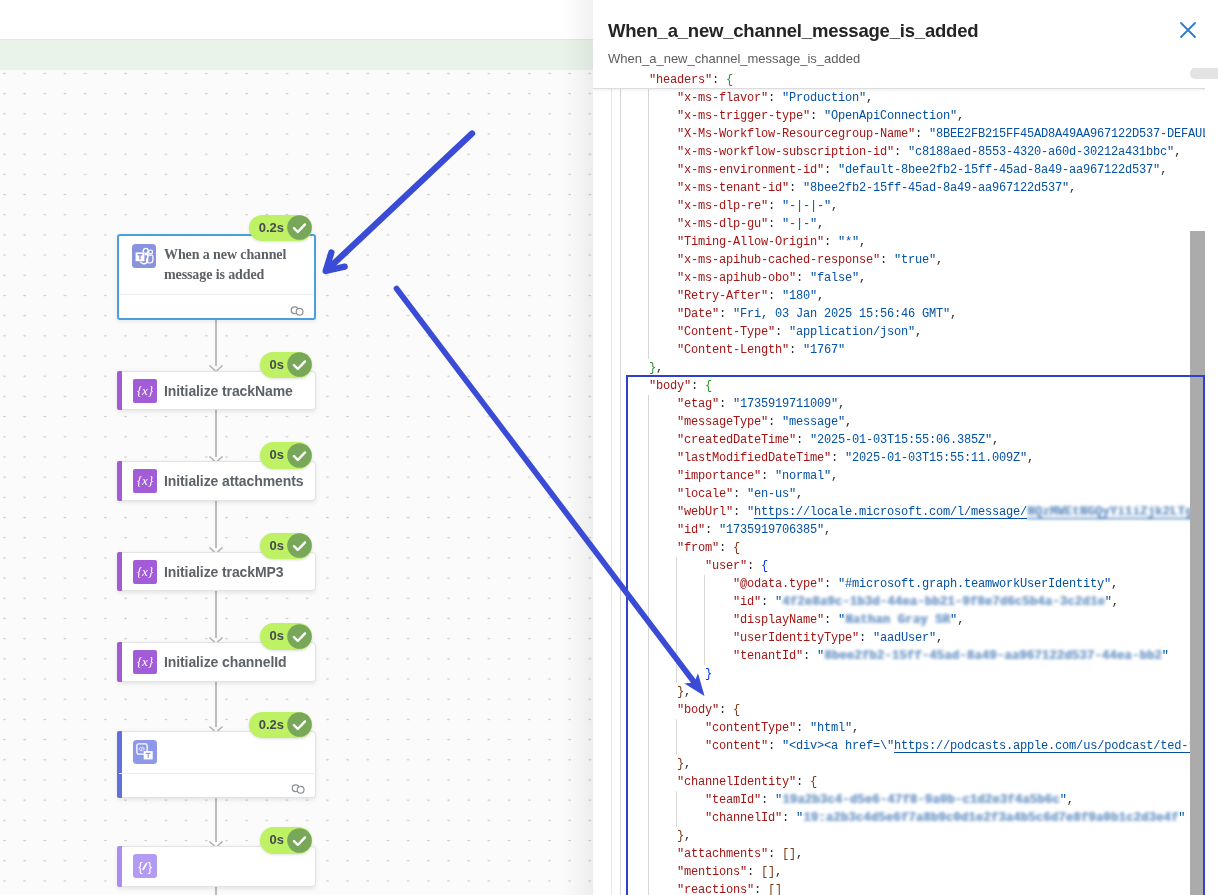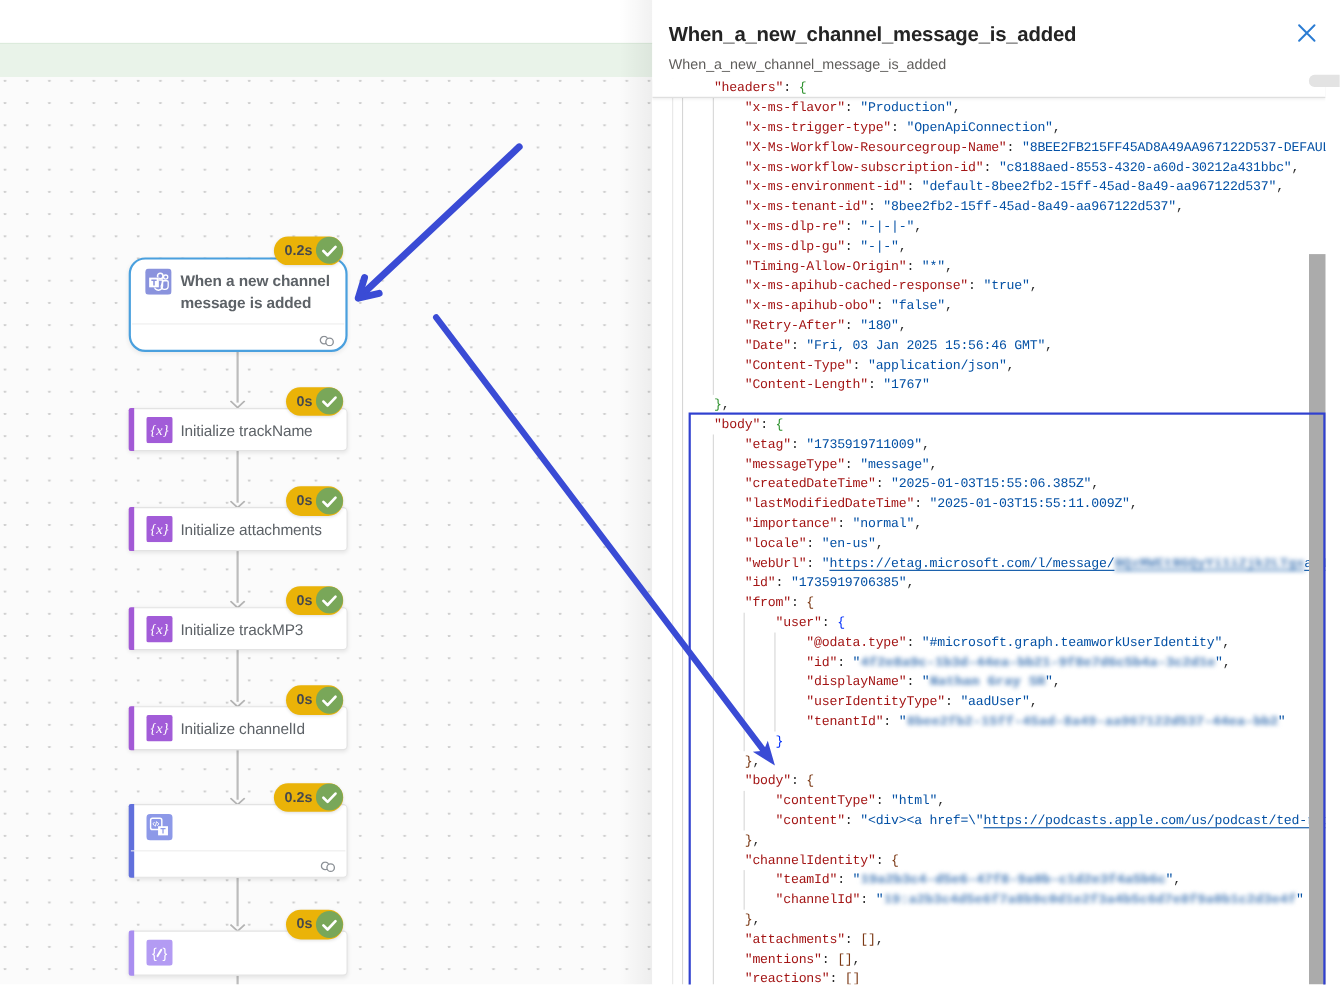--- a/index.html
+++ b/index.html
@@ -11,32 +11,32 @@
 #greenbar { position:absolute; left:0; top:39px; width:593px; height:31px; background:#e9f3e9; border-top:1px solid #dcebdc; }
 #dots { position:absolute; left:0; top:70px; width:593px; height:825px;
   background-image:radial-gradient(1.7px 1.1px at 4.5px 3.4px, #cfcfcf 60%, rgba(207,207,207,0) 100%);
   background-size:20.2px 20.2px; }
 #edgeshadow { position:absolute; left:563px; top:0; width:30px; height:895px;
   background:linear-gradient(to right, rgba(0,0,0,0), rgba(0,0,0,0.055)); }
 
 
 .card { position:absolute; left:117px; width:198.5px; background:#fff; border:1px solid #e3e3e3;
   border-radius:4px; box-shadow:0 1.5px 4px rgba(0,0,0,0.09); }
-.card.sel { border:2.4px solid #4aa0de; border-radius:15px; box-shadow:0 1.5px 4px rgba(0,0,0,0.07); }
+.card.sel { border:2.4px solid #4aa0de; border-radius:3px; box-shadow:0 1.5px 4px rgba(0,0,0,0.07);font-family:Liberation Serif, serif; }
 .stripe { position:absolute; left:-1px; top:-1px; bottom:-1px; width:4.5px; border-radius:2px 0 0 2px; }
 .nicon { position:absolute; left:14.5px; top:7px; width:24px; height:24px; }
 .card.sel .nicon { left:13px; }
 .ntitle { position:absolute; left:46px; right:6px; top:0; height:38px; line-height:38px;
-  font-size:14px; font-weight:400; color:#5d6267; letter-spacing:-0.1px; white-space:nowrap; }
+  font-size:14px; font-weight:700; color:#5d6267; letter-spacing:-0.1px; white-space:nowrap; }
 .ntitle2 { position:absolute; left:45px; right:6px; top:9px; font-size:14px; font-weight:700;
   color:#5d6267; line-height:20px; letter-spacing:-0.1px; }
 .ndiv { position:absolute; left:1px; right:1px; height:1px; background:#ededed; }
 .nlink { position:absolute; right:9px; top:66px; width:15px; height:10px; }
 
-.badge { position:absolute; height:26.5px; background:#eab308; border-radius:14px;
+.badge { position:absolute; height:26.5px; background:#bef264; border-radius:14px;
   box-shadow:0 1px 3px rgba(0,0,0,0.13); z-index:3; }
 .bt { position:absolute; left:0; right:26px; top:0; height:26.5px; line-height:26px; text-align:right; padding-right:2px;
   font-size:13px; font-weight:700; color:#46494d; }
 .chk { position:absolute; width:25px; height:25px; z-index:4; }
 
 .cline { position:absolute; left:215px; width:1.6px; background:#bcbcbc; }
 .chead { position:absolute; left:208px; width:16px; height:8px; }
 
 
 #panel { position:absolute; left:593px; top:0; width:625px; height:895px; background:#fff; }
@@ -243,21 +243,21 @@
 <div class="ln" style="top:252px">            <i class="k">"Content-Type"</i><i class="p">: </i><i class="v">"application/json"</i><i class="p">,</i></div>
 <div class="ln" style="top:270px">            <i class="k">"Content-Length"</i><i class="p">: </i><i class="v">"1767"</i></div>
 <div class="ln" style="top:288px">        <i class="b2">}</i><i class="p">,</i></div>
 <div class="ln" style="top:306px">        <i class="k">"body"</i><i class="p">: </i><i class="b2">{</i></div>
 <div class="ln" style="top:324px">            <i class="k">"etag"</i><i class="p">: </i><i class="v">"1735919711009"</i><i class="p">,</i></div>
 <div class="ln" style="top:342px">            <i class="k">"messageType"</i><i class="p">: </i><i class="v">"message"</i><i class="p">,</i></div>
 <div class="ln" style="top:360px">            <i class="k">"createdDateTime"</i><i class="p">: </i><i class="v">"2025-01-03T15:55:06.385Z"</i><i class="p">,</i></div>
 <div class="ln" style="top:378px">            <i class="k">"lastModifiedDateTime"</i><i class="p">: </i><i class="v">"2025-01-03T15:55:11.009Z"</i><i class="p">,</i></div>
 <div class="ln" style="top:396px">            <i class="k">"importance"</i><i class="p">: </i><i class="v">"normal"</i><i class="p">,</i></div>
 <div class="ln" style="top:414px">            <i class="k">"locale"</i><i class="p">: </i><i class="v">"en-us"</i><i class="p">,</i></div>
-<div class="ln" style="top:432px">            <i class="k">"webUrl"</i><i class="p">: </i><i class="v">"</i><i class="v u">https://etag.microsoft.com/l/message/</i><i class="v u"><i class="bl">NQzMWEtNGQyYi1iZjk2LTgx</i></i><i class="v u">a8NGQyYTQ3</i></div>
+<div class="ln" style="top:432px">            <i class="k">"webUrl"</i><i class="p">: </i><i class="v">"</i><i class="v u">https://locale.microsoft.com/l/message/</i><i class="v u"><i class="bl">NQzMWEtNGQyYi1iZjk2LTgx</i></i><i class="v u">a8NGQyYTQ3</i></div>
 <div class="ln" style="top:450px">            <i class="k">"id"</i><i class="p">: </i><i class="v">"1735919706385"</i><i class="p">,</i></div>
 <div class="ln" style="top:468px">            <i class="k">"from"</i><i class="p">: </i><i class="b3">{</i></div>
 <div class="ln" style="top:486px">                <i class="k">"user"</i><i class="p">: </i><i class="b4">{</i></div>
 <div class="ln" style="top:504px">                    <i class="k">"@odata.type"</i><i class="p">: </i><i class="v">"#microsoft.graph.teamworkUserIdentity"</i><i class="p">,</i></div>
 <div class="ln" style="top:522px">                    <i class="k">"id"</i><i class="p">: </i><i class="v">"</i><i class="bl">4f2e8a9c-1b3d-44ea-bb21-9f8e7d6c5b4a-3c2d1e</i><i class="v">"</i><i class="p">,</i></div>
 <div class="ln" style="top:540px">                    <i class="k">"displayName"</i><i class="p">: </i><i class="v">"</i><i class="bl">Nathan Gray SR</i><i class="v">"</i><i class="p">,</i></div>
 <div class="ln" style="top:558px">                    <i class="k">"userIdentityType"</i><i class="p">: </i><i class="v">"aadUser"</i><i class="p">,</i></div>
 <div class="ln" style="top:576px">                    <i class="k">"tenantId"</i><i class="p">: </i><i class="v">"</i><i class="bl">8bee2fb2-15ff-45ad-8a49-aa967122d537-44ea-bb2</i><i class="v">"</i></div>
 <div class="ln" style="top:594px">                <i class="b4">}</i></div>
 <div class="ln" style="top:612px">            <i class="b3">}</i><i class="p">,</i></div>

